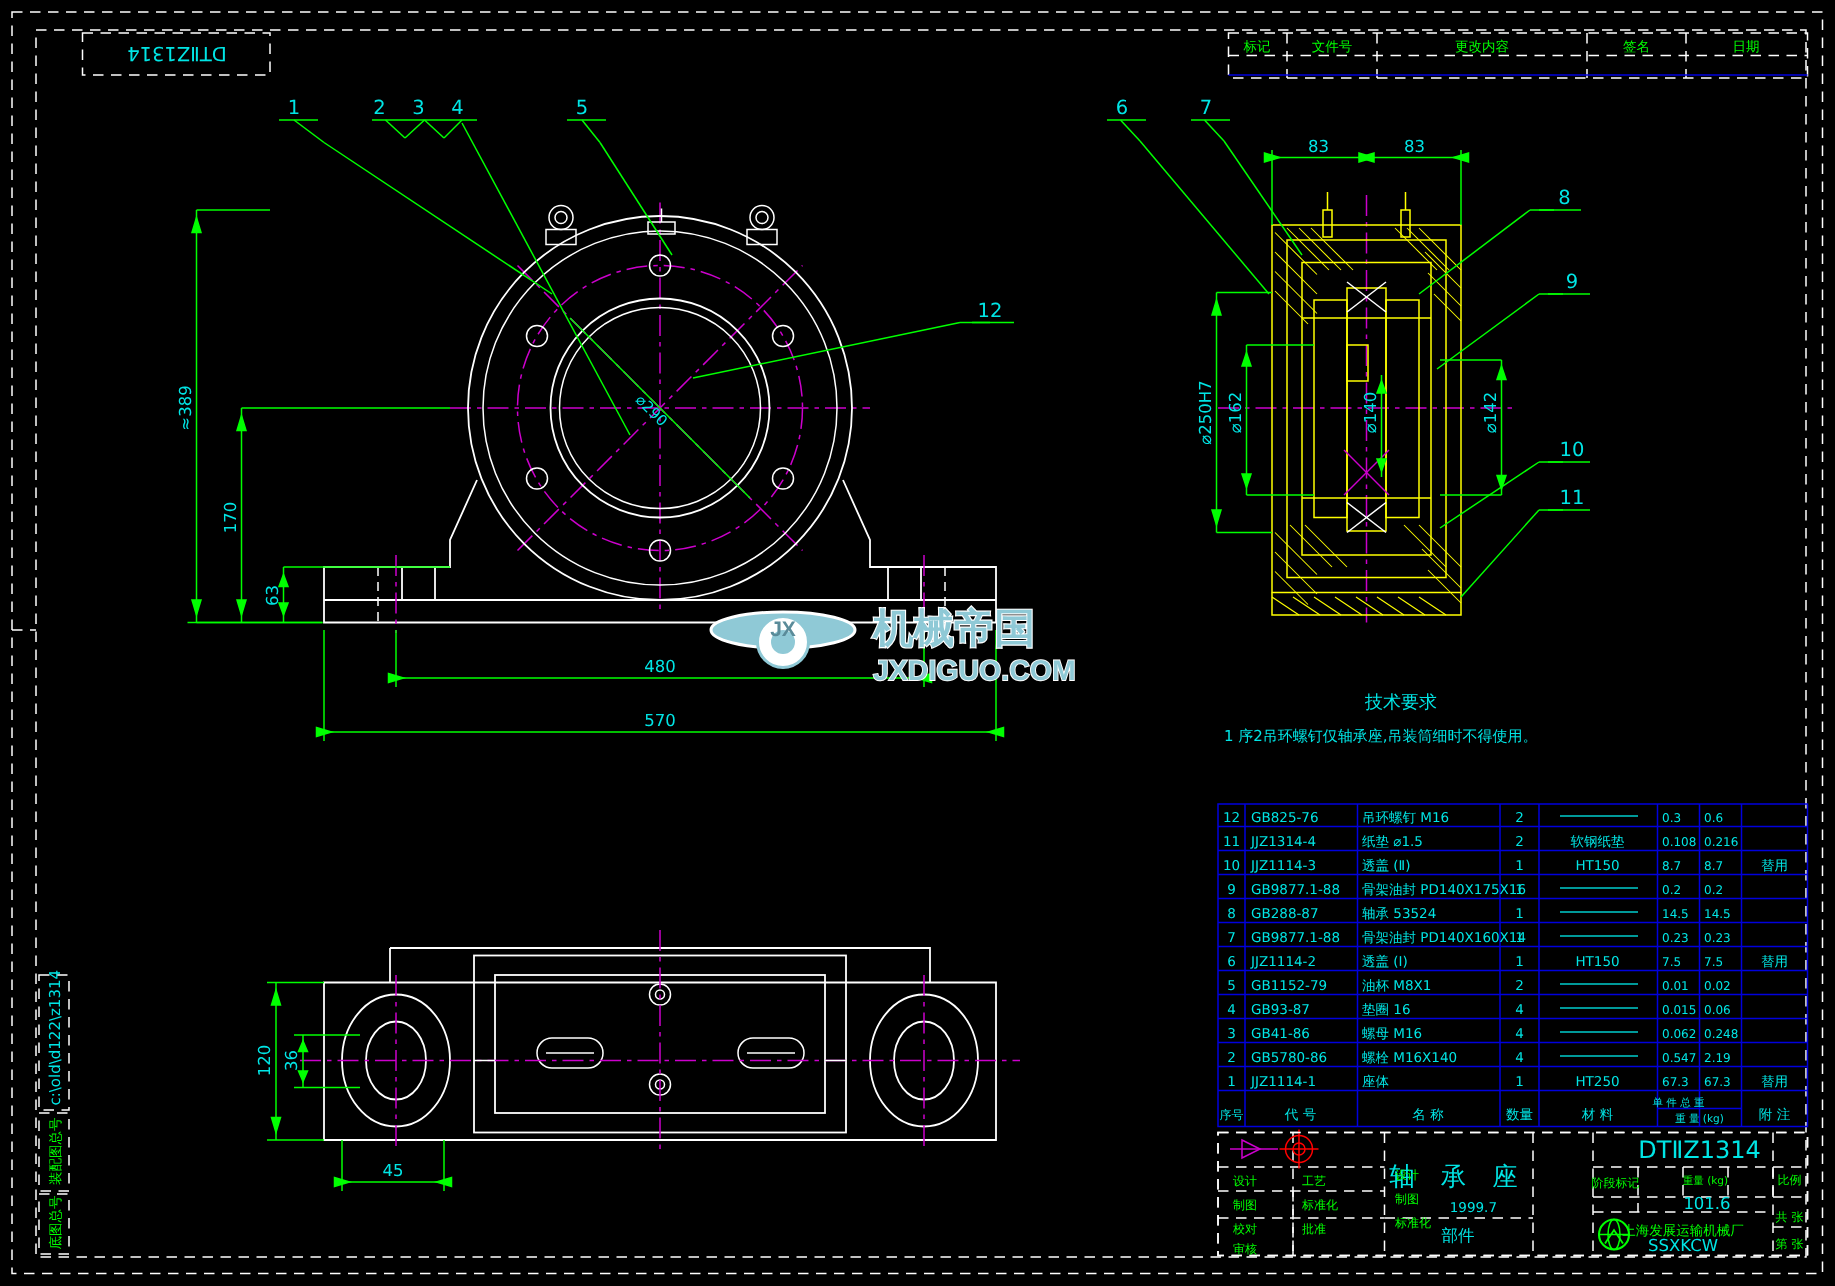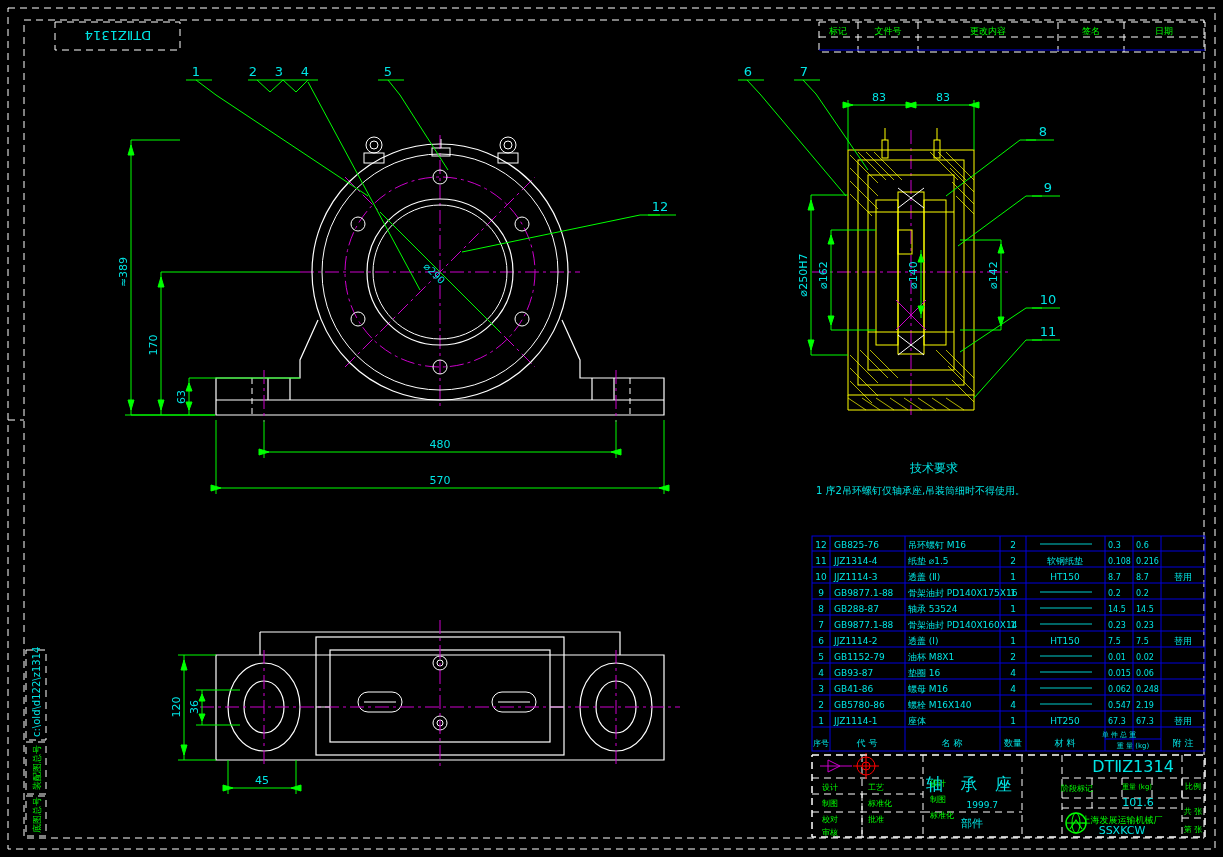--- a/index.html
+++ b/index.html
@@ -648,14 +648,26 @@
     <text x="822" y="835" class="green" font-size="8">审核</text>
     <text x="868" y="790" class="green" font-size="8">工艺</text>
     <text x="868" y="806" class="green" font-size="8">标准化</text>
     <text x="868" y="822" class="green" font-size="8">批准</text>
     <text x="930" y="786" class="green" font-size="8">设计</text>
     <text x="930" y="802" class="green" font-size="8">制图</text>
     <text x="930" y="818" class="green" font-size="8">标准化</text>
   </g>
 </svg>
 
-
+<div class="wm" style="left:470px; top:398px; width:300px; height:62px;">
+  <svg width="300" height="62">
+    <g>
+      <ellipse cx="52" cy="22" rx="48" ry="12" fill="#8fc9d6" stroke="#ffffff" stroke-width="2"></ellipse>
+      <circle cx="52" cy="30" r="17" fill="#ffffff" stroke="#8fc9d6" stroke-width="2"></circle>
+      <circle cx="52" cy="30" r="8" fill="#8fc9d6"></circle>
+      <text x="52" y="26" font-size="14" font-weight="bold" text-anchor="middle" fill="#5a8b99" font-family="&quot;Liberation Sans&quot;, sans-serif">JX</text>
+    </g>
+    <text x="112" y="30" font-size="27" font-weight="bold" fill="#8fc9d6" stroke="#ffffff" stroke-width="1.5" paint-order="stroke" font-family="&quot;DejaVu Sans&quot;, sans-serif">机械帝国</text>
+    <text x="112" y="55" font-size="19" font-weight="bold" fill="#8fc9d6" stroke="#ffffff" stroke-width="1.2" paint-order="stroke" font-family="&quot;Liberation Sans&quot;, sans-serif">JXDIGUO.COM</text>
+  </svg>
 </div>
 
+</div>
+
 </body></html>

